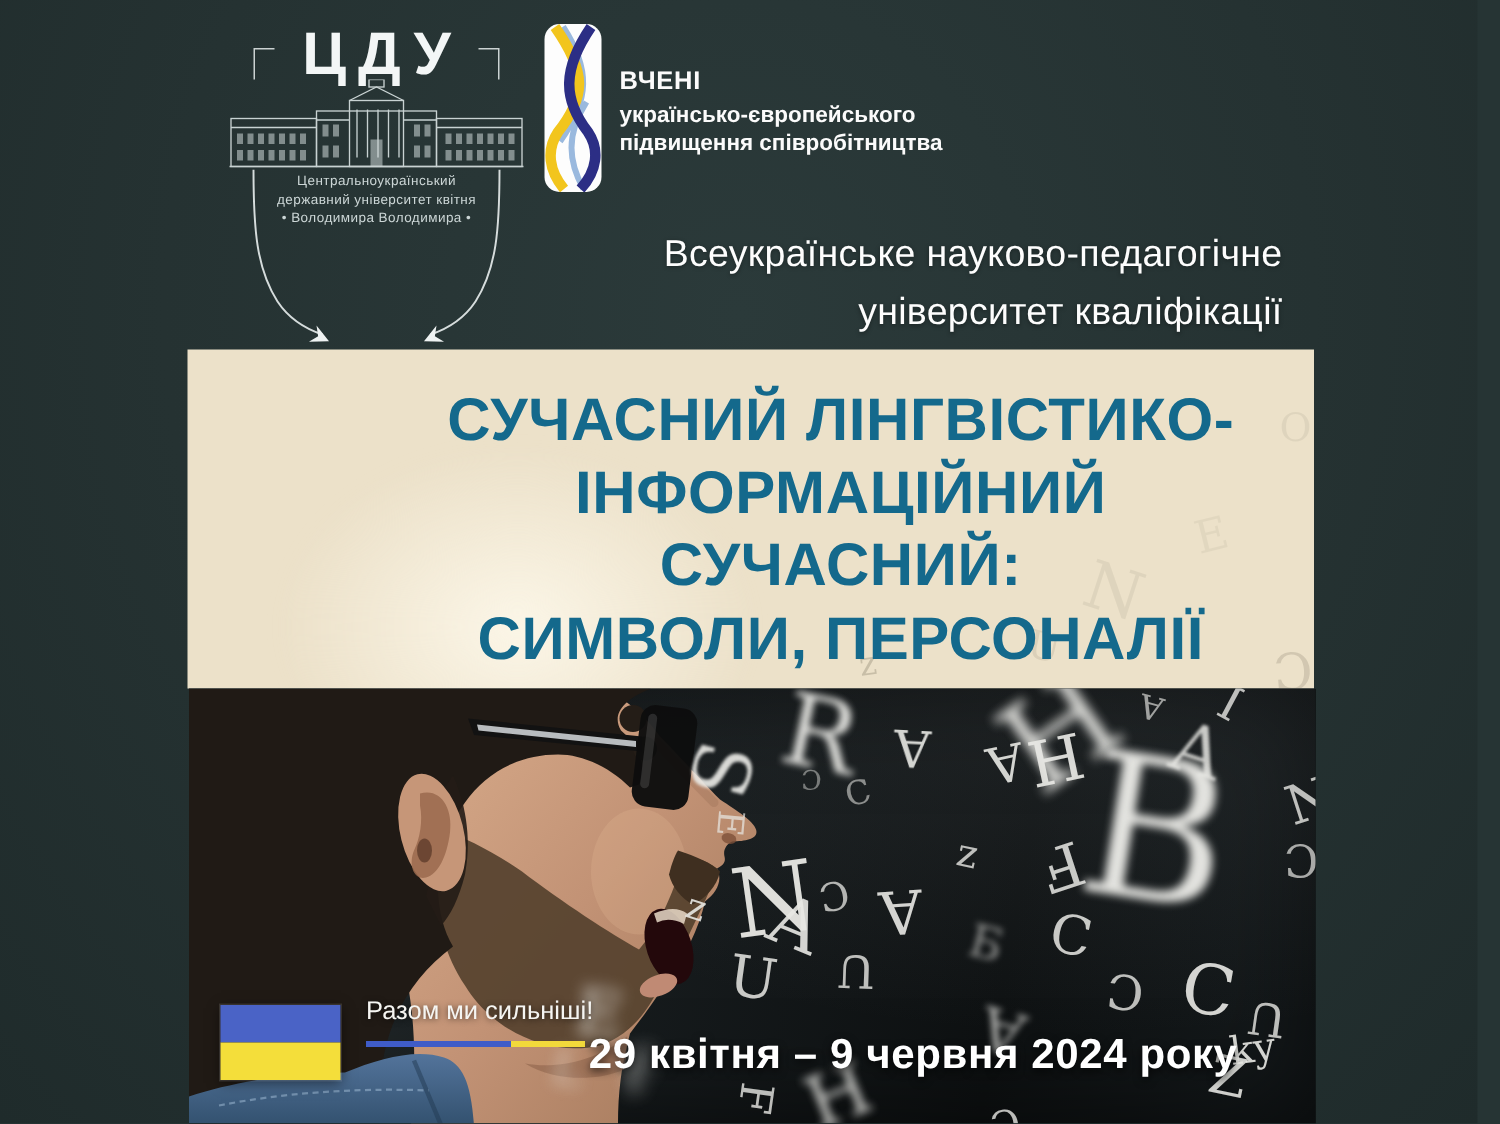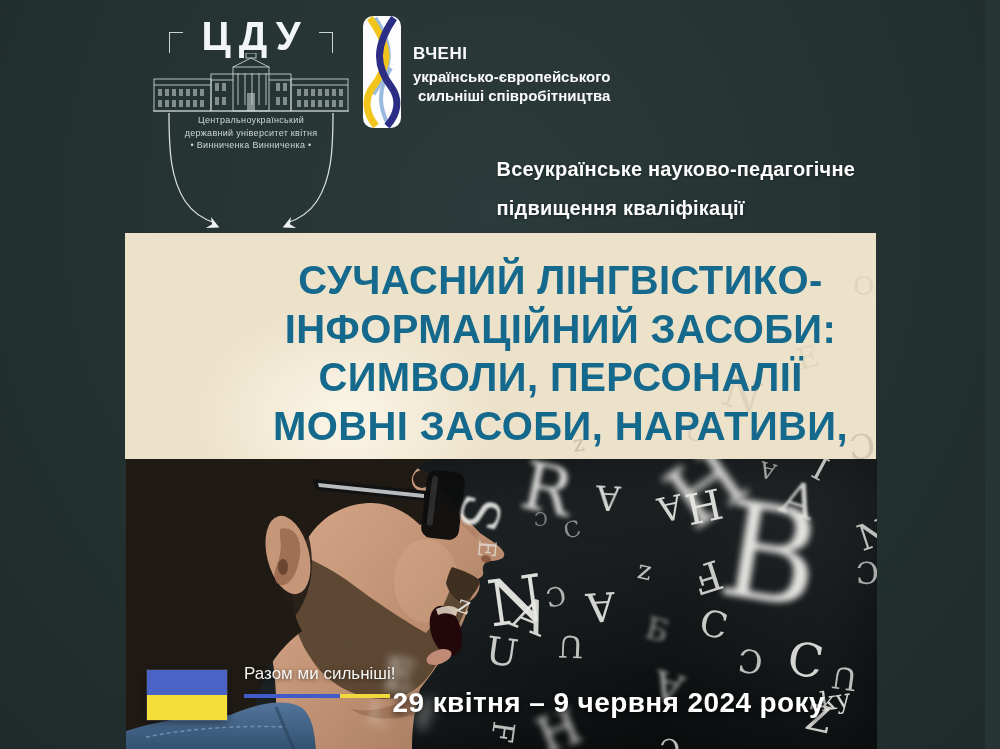--- a/index.html
+++ b/index.html
@@ -14,24 +14,24 @@
   .br-l{left:26px;top:22px;border-left:1.5px solid rgba(233,239,239,.85);}
   .br-r{right:26px;top:22px;border-right:1.5px solid rgba(233,239,239,.85);}
   .cdu-building{position:absolute;left:8px;top:43px;}
   .cdu-uni{position:absolute;left:0;top:104px;width:100%;text-align:center;
       font-size:9px;line-height:12.5px;letter-spacing:.3px;color:#ccd6d6;}
   .cdu-swirl{position:absolute;left:18px;top:103px;}
   
   .ribbon-box{position:absolute;left:363px;top:16px;width:38px;height:112px;background:#fdfdfd;border-radius:10px;}
   .cuesc-text{position:absolute;left:413px;top:44px;color:#fbfbfb;}
   .cuesc-name{font-size:17px;font-weight:700;letter-spacing:.5px;margin-bottom:3px;}
-  .cuesc-line{font-size:15px;line-height:19px;font-weight:600;text-align:right;}
-  
-  .header{position:absolute;right:130px;top:150px;text-align:left;color:#fdfdfd;
-      font-weight:700;font-size:20px;line-height:39px;letter-spacing:.2px;
+  .cuesc-line{font-size:15px;line-height:19px;font-weight:600;}
+  
+  .header{position:absolute;right:130px;top:150px;text-align:right;color:#fdfdfd;
+      font-weight:400;font-size:25px;line-height:39px;letter-spacing:.2px;
       text-shadow:0 1px 3px rgba(0,0,0,.35);}
   
   .banner{position:absolute;left:125px;top:233px;width:751px;height:226px;background:#ece1c9;overflow:hidden;}
   .ghost-head{position:absolute;left:55px;bottom:-35px;width:330px;height:200px;
       background:radial-gradient(ellipse at 50% 62%, rgba(252,247,233,.95) 0%, rgba(236,225,201,0) 68%);
       filter:blur(7px);}
   .banner-title{position:absolute;left:0;top:0;width:100%;height:100%;box-sizing:border-box;
       padding:23px 16px 0 136px;text-align:center;color:#14698c;
       font-size:40px;font-weight:700;line-height:48.5px;letter-spacing:.4px;}
   .banner-title span{display:block;}
@@ -137,56 +137,56 @@
           <rect x="132" y="30" width="4" height="8"></rect>
           <rect x="125" y="44" width="4" height="8"></rect>
           <rect x="132" y="44" width="4" height="8"></rect>
         <rect x="96" y="40" width="8" height="18"></rect>
       </g>
     </svg>
 
     <div class="cdu-uni">
       <div>Центральноукраїнський</div>
       <div>державний університет квітня</div>
-      <div>• Винниченка Винниченка •</div>
+      <div>• Володимира Володимира •</div>
     </div>
   </div>
 
   <div class="ribbon-box">
     <svg width="38" height="112" viewBox="0 0 38 112">
       <path d="M12,2 C30,30 30,50 10,78" stroke="#9ab9de" stroke-width="5" fill="none"></path>
       <path d="M28,52 C14,74 16,92 26,110" stroke="#9ab9de" stroke-width="4" fill="none"></path>
       <path d="M7,2 C28,32 28,48 9,72 C1,84 3,98 13,110" stroke="#f2c51d" stroke-width="7" fill="none"></path>
       <path d="M31,2 C12,30 12,50 29,72 C37,84 35,98 24,110" stroke="#2c2e85" stroke-width="7" fill="none"></path>
     </svg>
   </div>
   <div class="cuesc-text">
     <div class="cuesc-name">ВЧЕНІ</div>
     <div class="cuesc-line">українсько-європейського</div>
-    <div class="cuesc-line">сильніші співробітництва</div>
+    <div class="cuesc-line">підвищення співробітництва</div>
   </div>
 
   <div class="header">
     <div>Всеукраїнське науково-педагогічне</div>
-    <div>підвищення кваліфікації</div>
+    <div>університет кваліфікації</div>
   </div>
 
   <div class="banner">
     <div class="ghost-head"></div>
     <div class="letters">
         <span class="sc" style="left: 598px; top: 140px; font-size: 44px; transform: rotate(18deg); opacity: 0.1; color: rgb(111, 106, 88);">N</span>
         <span class="sc" style="left: 672px; top: 110px; font-size: 30px; transform: rotate(-14deg); opacity: 0.08; color: rgb(111, 106, 88);">E</span>
         <span class="sc" style="left: 448px; top: 200px; font-size: 22px; transform: rotate(-8deg); opacity: 0.3; color: rgb(119, 112, 92);">z</span>
         <span class="sc" style="left: 724px; top: 196px; font-size: 34px; transform: rotate(176deg); opacity: 0.22; color: rgb(119, 112, 92);">C</span>
         <span class="sc" style="left: 560px; top: 186px; font-size: 26px; transform: rotate(12deg); opacity: 0.14; color: rgb(119, 112, 92);">U</span>
         <span class="sc" style="left: 728px; top: 40px; font-size: 26px; transform: rotate(0deg); opacity: 0.1; color: rgb(111, 106, 88);">O</span>
       </div>
     <div class="banner-title">
       <span>СУЧАСНИЙ ЛІНГВІСТИКО-</span>
-      <span>ІНФОРМАЦІЙНИЙ ЗАСОБИ:</span>
+      <span>ІНФОРМАЦІЙНИЙ СУЧАСНИЙ:</span>
       <span>СИМВОЛИ, ПЕРСОНАЛІЇ</span>
       <span>МОВНІ ЗАСОБИ, НАРАТИВИ,</span>
     </div>
   </div>
 
   <div class="photo">
     <div class="photo-light"></div>
 
     <svg class="man" width="420" height="291" viewBox="0 0 420 291">
       <defs>

